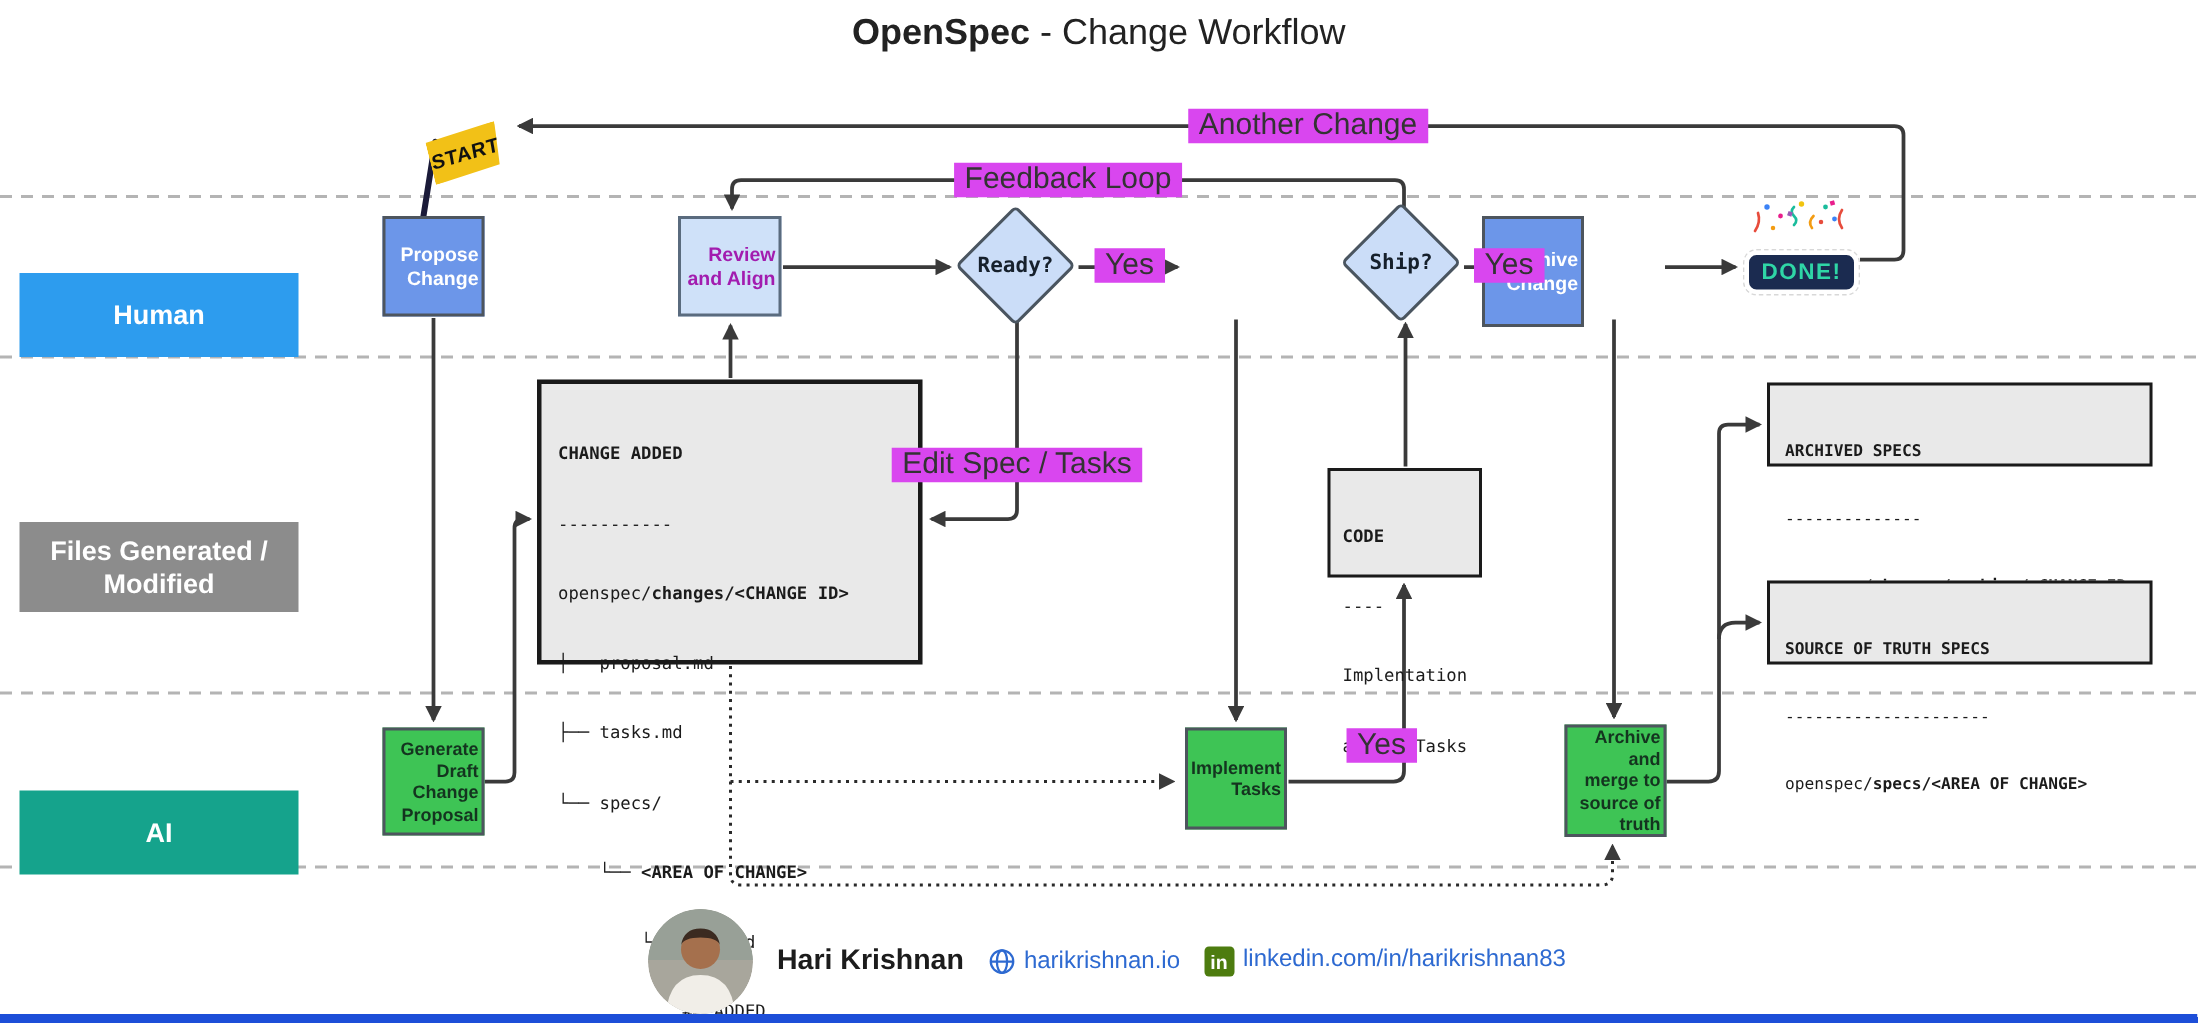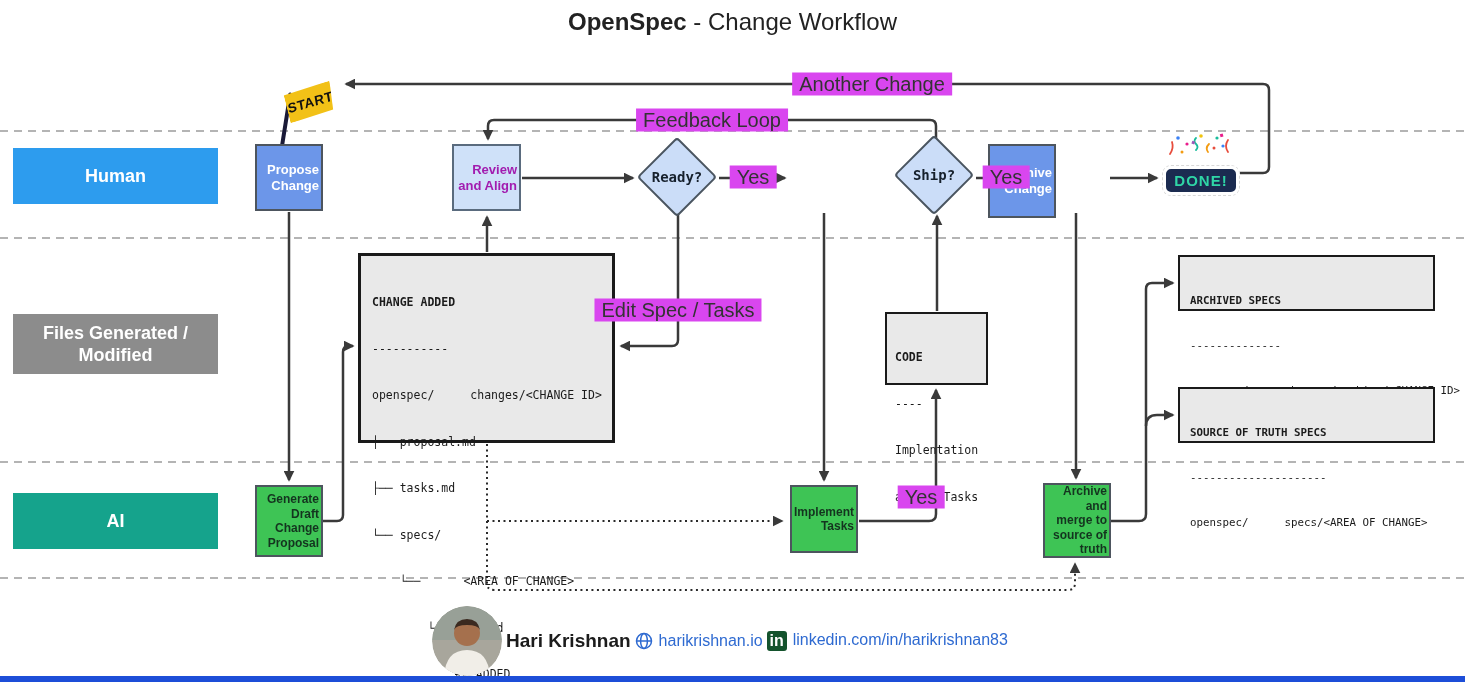--- a/index.html
+++ b/index.html
@@ -5,63 +5,63 @@
   html,body{margin:0;padding:0;background:#fff;}
   #canvas{position:relative;width:1465px;height:682px;background:#fff;overflow:hidden;
           font-family:"Liberation Sans",sans-serif;border-bottom:6px solid #1d4ed8;box-sizing:border-box;}
   
   .title{position:absolute;left:0;right:0;top:8px;text-align:center;font-size:24px;color:#222;}
   .title b{font-weight:700;}
   
   .lane-sep{position:absolute;left:0;width:100%;height:2px;
             background:repeating-linear-gradient(90deg,#b4b4b4 0 8px,transparent 8px 14px);}
   
-  .lane-label{position:absolute;left:13px;width:205px;display:flex;align-items:center;justify-content:center;
-              color:#fff;font-weight:700;font-size:18px;line-height:22px;text-align:center;padding:4px;box-sizing:border-box;}
+  .lane-label{position:absolute;left:13px;width:186px;display:flex;align-items:center;justify-content:center;
+              color:#fff;font-weight:700;font-size:18px;line-height:22px;text-align:center;padding:4px;box-sizing:border-box;margin-top:34px;}
   
   .proc{position:absolute;background:#6C96E9;border:2.5px solid #4D555E;color:#fff;
         font-weight:700;font-size:13px;line-height:16px;display:flex;align-items:center;justify-content:center;
         text-align:right;padding:2px;box-sizing:border-box;z-index:2;}
   .proc.lite{background:#CFE1F9;color:#a21caf;border-color:#5A6B7E;}
   .proc.green{background:#3EC455;color:#14341F;font-size:12px;line-height:14.5px;}
   .diamond{position:absolute;width:82px;height:82px;z-index:2;}
   .diamond .shape{position:absolute;left:50%;top:50%;width:57px;height:57px;
                   transform:translate(-50%,-50%) rotate(45deg);background:#CBDDF8;
                   border:2.5px solid #4A5560;border-radius:4px;box-sizing:border-box;}
   .diamond .dlabel{position:absolute;inset:0;display:flex;flex-direction:row;align-items:center;justify-content:center;
                    font-family:"DejaVu Sans Mono",monospace;font-weight:700;font-size:14px;line-height:16px;color:#16202C;}
   
   .codebox{position:absolute;background:#E9E9E9;border:3px solid #1A1A1A;padding:8px 11px;box-sizing:border-box;
            font-family:"DejaVu Sans Mono",monospace;font-size:11.5px;line-height:15.5px;color:#1B1B1B;
            white-space:pre;z-index:2;}
   .codebox.sm{border-width:2.5px;padding:5px 8px;}
   .codebox.wide{font-size:10.8px;line-height:15px;border-width:2.5px;padding:6px 10px;}
   .codebox .t{font-weight:700;}
-  .codebox b{font-weight:400;margin-left:36px;}
+  .codebox b{font-weight:700;}
   
   .line-label{position:absolute;transform:translate(-50%,-50%);background:#d946ef;padding:0 7px;
               font-size:20px;color:#333;white-space:nowrap;z-index:3;}
   
   .flag-pole{position:absolute;left:283px;top:92px;width:3.5px;height:70px;background:#1A1A38;
              transform:rotate(9deg);border-radius:2px;z-index:2;}
   .flag{position:absolute;left:286px;top:86px;width:48px;height:32px;background:#F2C117;
         transform:rotate(-14deg);clip-path:polygon(0 10%,100% 0,93% 90%,0 100%);
         display:flex;align-items:center;justify-content:center;z-index:2;}
   .flag span{font-weight:800;font-size:13.5px;color:#111;transform:skew(-6deg) rotate(-2deg);letter-spacing:.5px;}
   
   .done-wrap{position:absolute;left:1160px;top:132px;width:82px;z-index:2;text-align:center;}
   .done-pill{display:inline-block;background:#1B2B50;border:3px solid #fff;outline:1.5px dashed #D8D8D8;
              border-radius:8px;padding:3px 8px;font-weight:800;font-size:15px;letter-spacing:1px;color:#2FD6A6;}
   
-  .footer{position:absolute;left:432px;top:605px;height:72px;display:flex;align-items:center;gap:4px;z-index:2;}
+  .footer{position:absolute;left:432px;top:605px;height:72px;display:flex;align-items:center;gap:16px;z-index:2;}
   .footer .name{font-size:19px;font-weight:700;color:#1C1C1C;}
   .footer .lnk{font-size:16px;color:#2E6AD1;}
   .footer .grp{display:flex;align-items:flex-start;gap:6px;}
-  .li-icon{width:20px;height:20px;background:#14532d;border-radius:3px;color:#fff;display:flex;
-           align-items:center;justify-content:center;font-weight:700;font-size:16px;}
+  .li-icon{width:20px;height:20px;background:#4d7c0f;border-radius:3px;color:#fff;display:flex;
+           align-items:center;justify-content:center;font-weight:700;font-size:13px;}
   .avatar{width:70px;height:70px;border-radius:50%;overflow:hidden;}
   svg.overlay{position:absolute;left:0;top:0;z-index:1;}
 </style>
 </head>
 <body>
 
 <div id="canvas">
 
   <div class="title">
     <b>OpenSpec</b><span> - Change Workflow</span>

